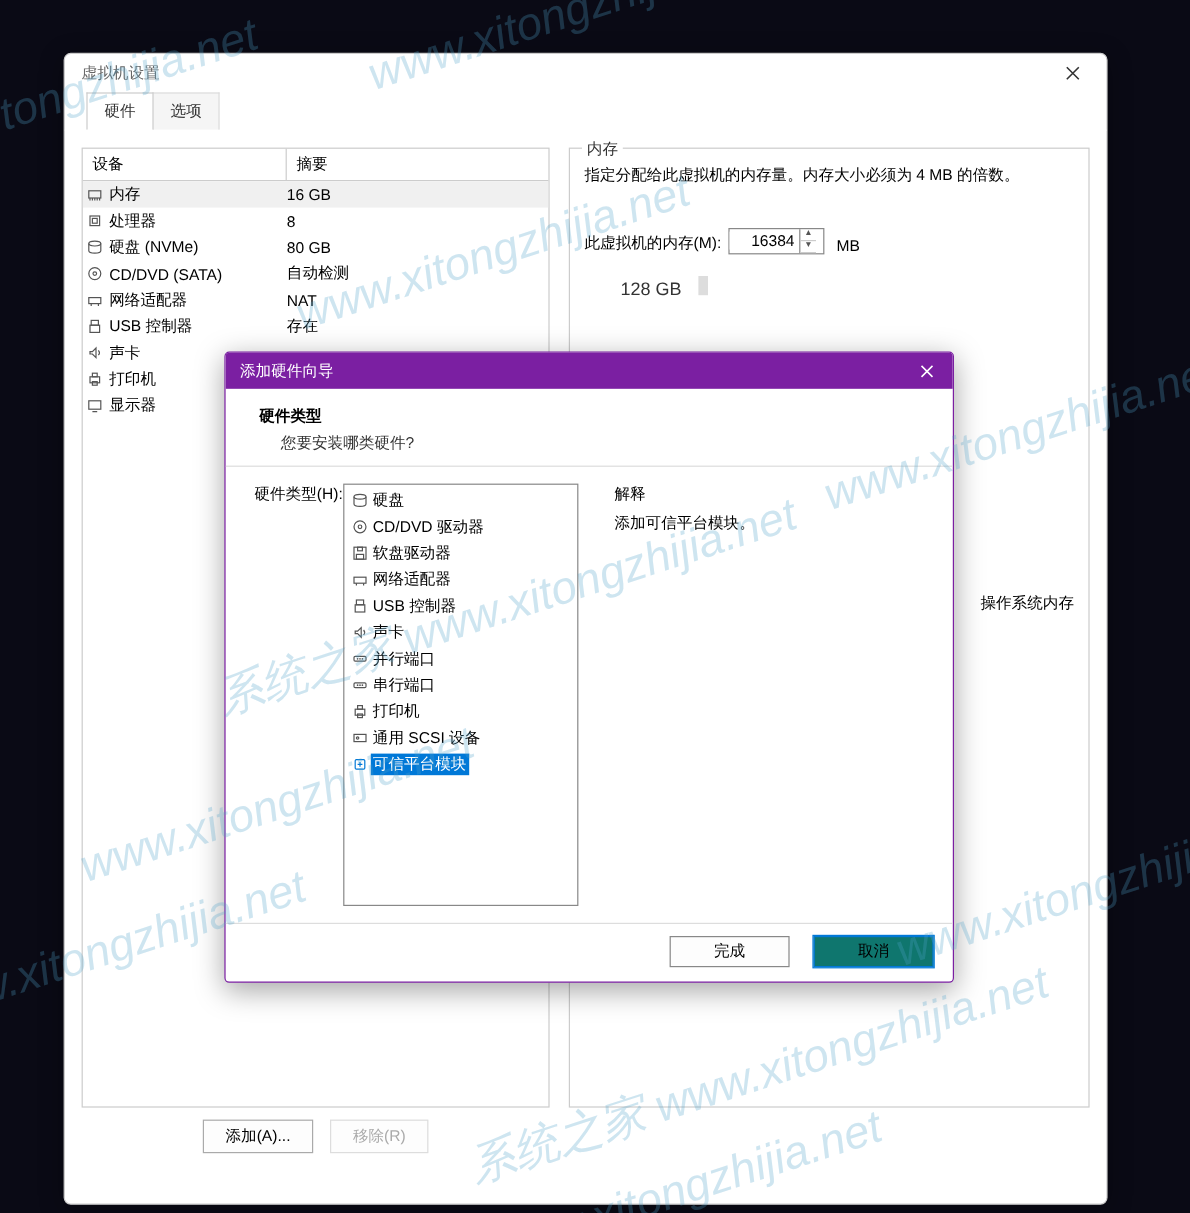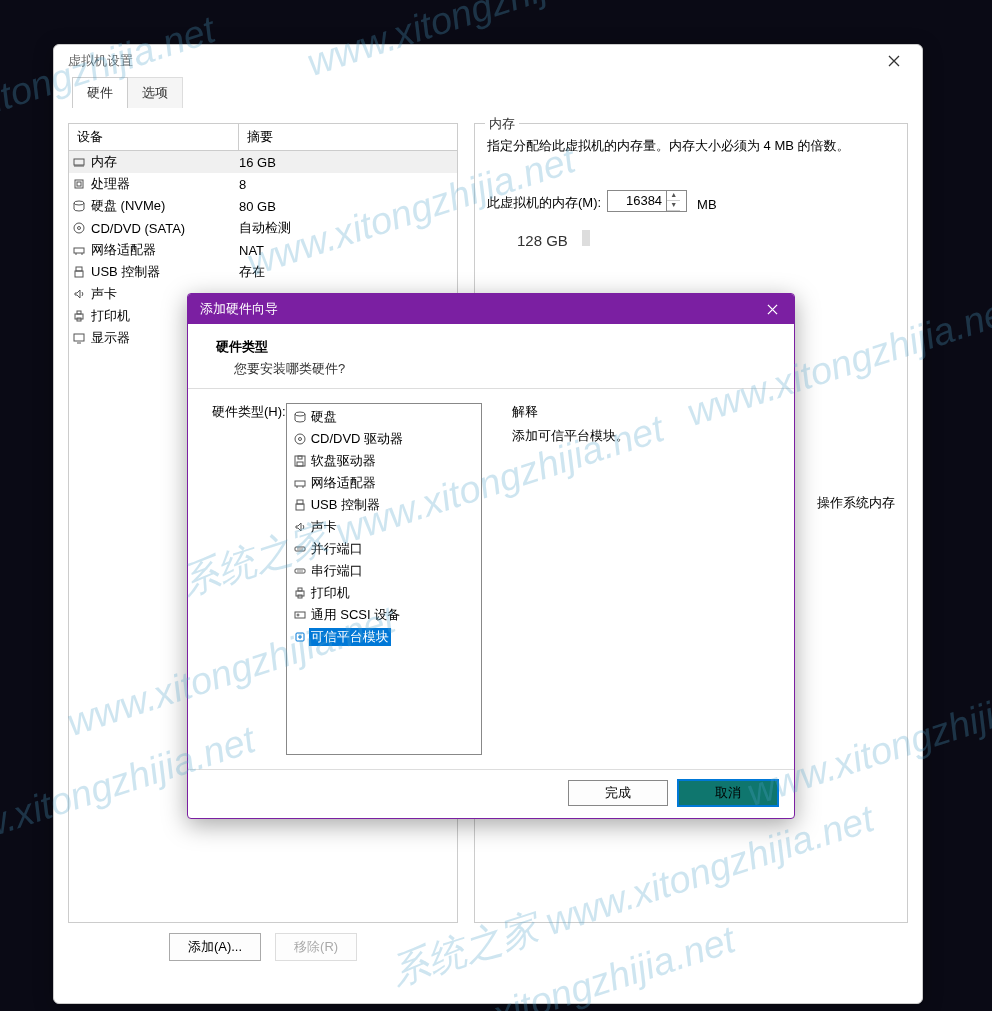--- a/index.html
+++ b/index.html
@@ -78,21 +78,21 @@
   .hw-item { display: flex; align-items: center; height: 22px; padding: 0 4px; cursor: pointer; }
   .hw-item-icon { width: 18px; display: flex; align-items: center; justify-content: center; color: #555; }
   .hw-item-icon svg { width: 14px; height: 14px; }
   .hw-item-label { padding-left: 2px; }
   .hw-item.selected .hw-item-label { background: #0078d7; color: #fff; padding: 0 2px; }
   .hw-item.selected .hw-item-icon { color: #0078d7; }
   .hw-right { flex: 1; }
   .hw-explain-label { margin-bottom: 6px; }
   .hw-explain-text { }
 
-  .wizard-footer { display: flex; justify-content: flex-end; gap: 10px; padding: 10px 16px; border-top: 1px solid #ddd; }
+  .wizard-footer { display: flex; justify-content: flex-end; gap: 20px; padding: 10px 16px; border-top: 1px solid #ddd; }
   .wiz-btn { width: 100px; height: 26px; border: 1px solid #888; background: #fdfdfd; cursor: pointer; }
   .wiz-btn.primary { border: 1px solid #0078d7; background: #0f766e; outline: 1px solid #0078d7; }
 </style>
 </head>
 <body>
 
 <div class="watermark">
   <div class="wm-text" style="left:300px; top:-10px;">www.xitongzhijia.net</div>
   <div class="wm-text" style="left:-120px; top:60px;">www.xitongzhijia.net</div>
   <div class="wm-text" style="left:240px; top:190px;">www.xitongzhijia.net</div>

